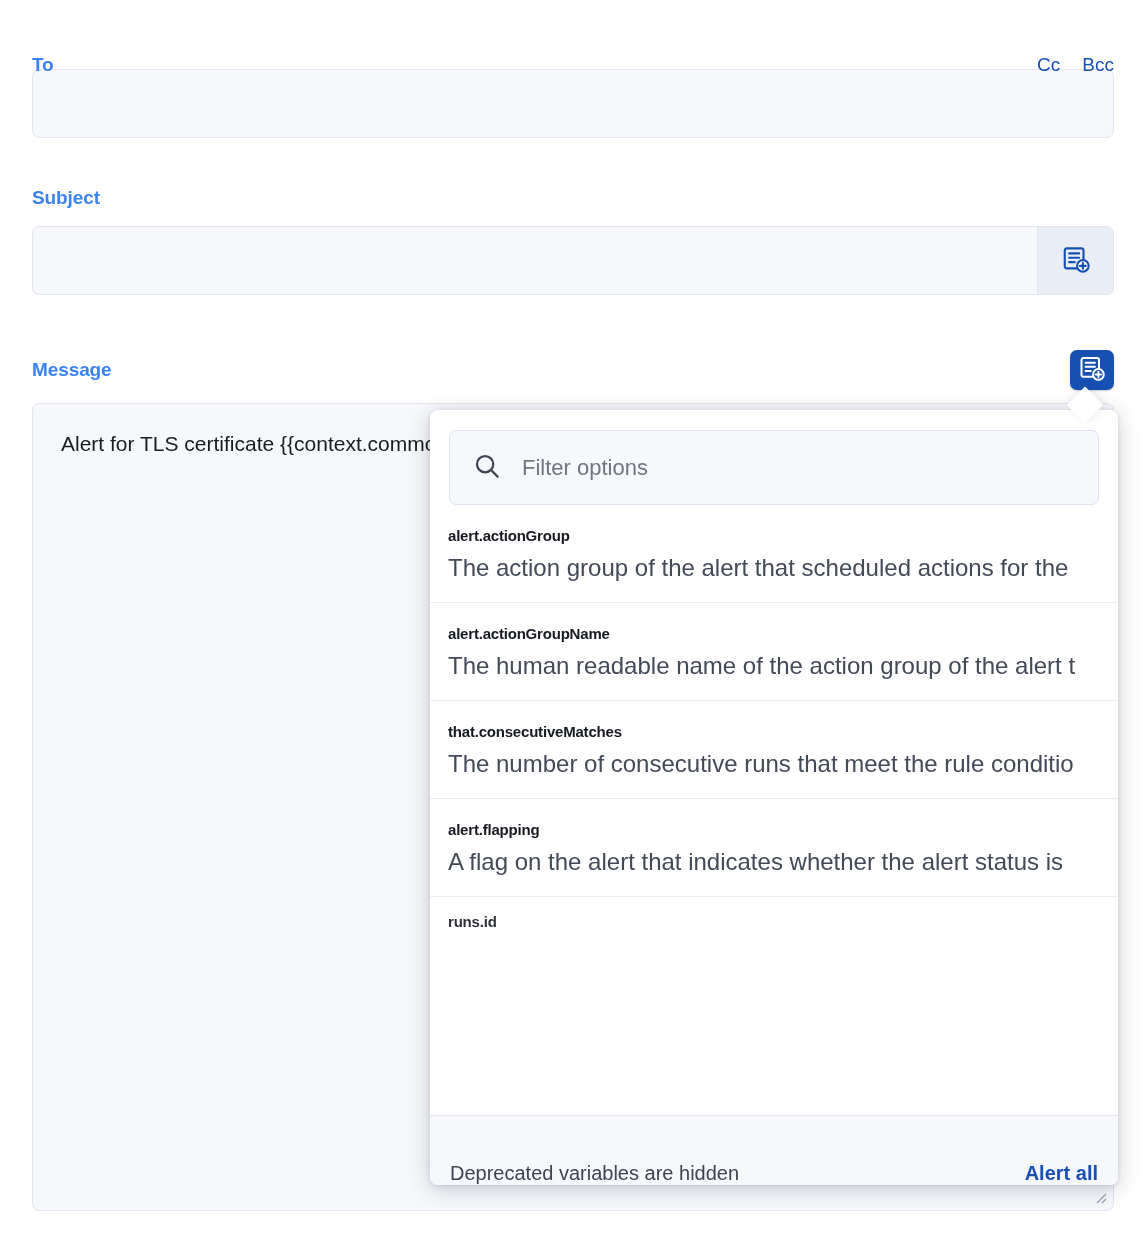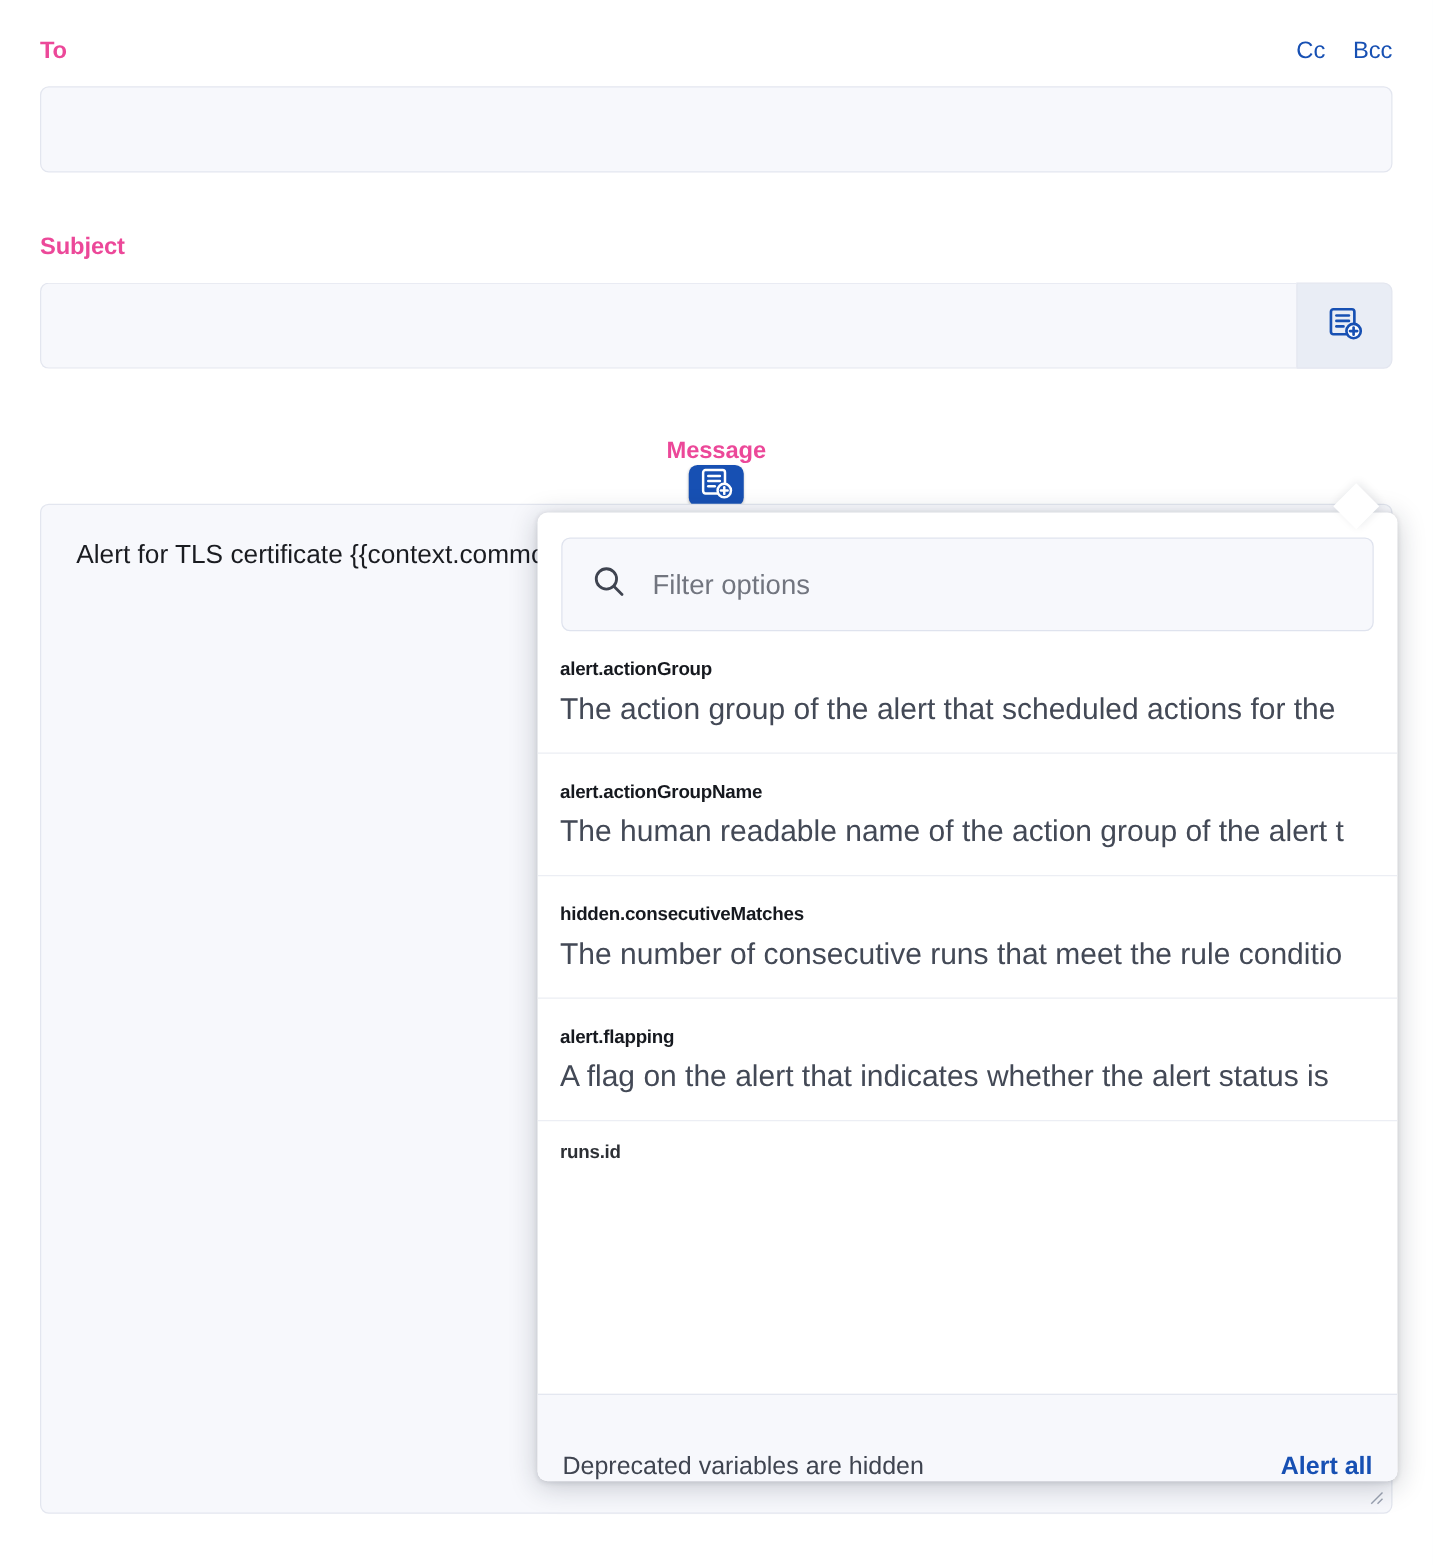--- a/index.html
+++ b/index.html
@@ -26,32 +26,33 @@
   }
   .field-label-line {
     display: flex;
     align-items: baseline;
     justify-content: space-between;
     height: 26px;
   }
   .field-label {
     font-size: 19px;
     font-weight: bold;
-    color: #ec4899;
+    color: #3b82f6;
     letter-spacing: -0.1px;
   }
   .cc-bcc {
     display: flex;
     gap: 22px;
   }
   .link-btn {
     font-size: 19px;
     color: #1750b3;
     cursor: pointer;
     font-weight: normal;
+    margin-top: 24px;
   }
 
   .input-box {
     margin-top: 13px;
     height: 69px;
     background: #f7f8fc;
     border: 1px solid #e3e6ef;
     border-radius: 7px;
     width: 100%;
   }
@@ -251,21 +252,21 @@
             <circle cx="17.5" cy="17.5" r="4.6" fill="#ffffff"></circle>
             <line x1="17.5" y1="15.2" x2="17.5" y2="19.8"></line>
             <line x1="15.2" y1="17.5" x2="19.8" y2="17.5"></line>
           </svg>
         </span>
       </div>
     </div>
   </div>
 
   <div class="field-row" style="top:350px;">
-    <div class="field-label-line" style="height:40px;align-items:center;flex-direction:column;">
+    <div class="field-label-line" style="height:40px;align-items:center;">
       <div class="field-label">Message</div>
       <div class="msg-btn">
         <span>
           <svg width="28" height="28" viewBox="0 0 24 24" fill="none" stroke="#ffffff" stroke-width="1.7" stroke-linecap="round" stroke-linejoin="round">
             <rect x="3" y="3.5" width="15" height="16" rx="1.6"></rect>
             <line x1="6.5" y1="7.5" x2="14.5" y2="7.5"></line>
             <line x1="6.5" y1="11" x2="14.5" y2="11"></line>
             <line x1="6.5" y1="14.5" x2="11" y2="14.5"></line>
             <circle cx="17.5" cy="17.5" r="4.6" fill="#1750b3"></circle>
             <line x1="17.5" y1="15.2" x2="17.5" y2="19.8"></line>
@@ -303,21 +304,21 @@
     <div class="option-list">
       <div class="option">
         <div class="option-title">alert.actionGroup</div>
         <div class="option-desc">The action group of the alert that scheduled actions for the</div>
       </div>
       <div class="option">
         <div class="option-title">alert.actionGroupName</div>
         <div class="option-desc">The human readable name of the action group of the alert t</div>
       </div>
       <div class="option">
-        <div class="option-title">hidden.consecutiveMatches</div>
+        <div class="option-title">that.consecutiveMatches</div>
         <div class="option-desc">The number of consecutive runs that meet the rule conditio</div>
       </div>
       <div class="option">
         <div class="option-title">alert.flapping</div>
         <div class="option-desc">A flag on the alert that indicates whether the alert status is</div>
       </div>
       <div class="option partial">
         <div class="option-title">runs.id</div>
       </div>
     </div>

